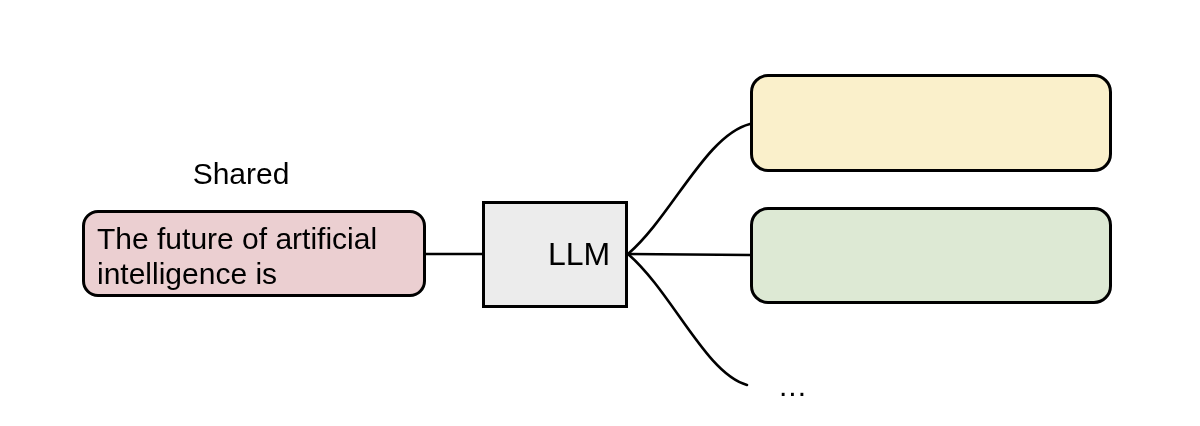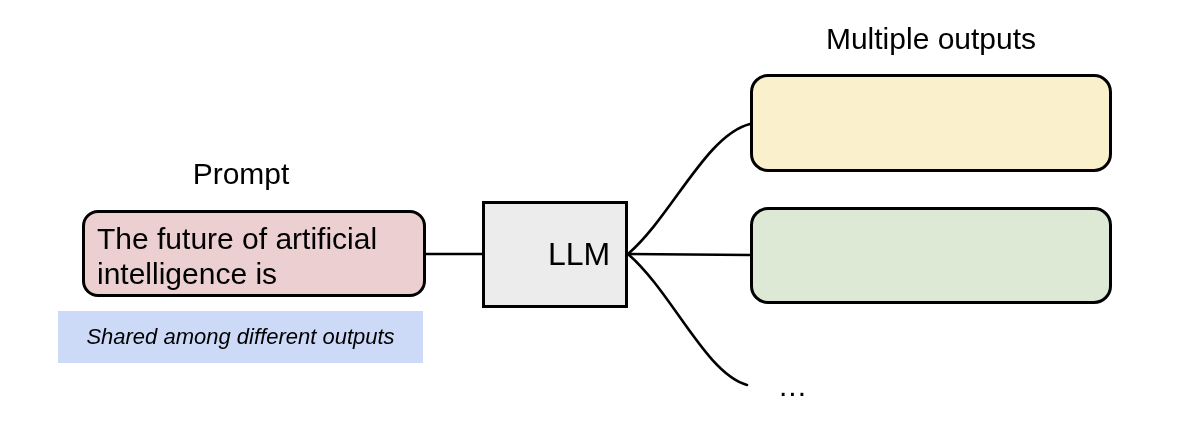--- a/index.html
+++ b/index.html
@@ -105,35 +105,31 @@
 
 <div id="canvas">
 
   <svg id="connector-layer" viewBox="0 0 1200 426" xmlns="http://www.w3.org/2000/svg">
     <path d="M 400 254 L 482 254"></path>
     <path d="M 628 254 C 672 216, 706 135, 750 124"></path>
     <path d="M 628 254 L 750 255"></path>
     <path d="M 628 254 C 672 292, 706 374, 747 385"></path>
   </svg>
 
-  <div id="prompt-title" class="abs title">Prompt</div>
+  <div id="prompt-title" class="abs title">Shared</div>
 
   <div id="prompt-box" class="abs shape">
     <span>The future of artificial intelligence is</span>
   </div>
 
-  <div id="note-box" class="abs">
-    <span>Shared among different outputs</span>
-  </div>
 
   <div id="llm-box" class="abs shape">
     <span>LLM</span>
   </div>
 
-  <div id="outputs-title" class="abs title">Multiple outputs</div>
 
   <div id="output-box-1" class="abs shape"></div>
 
   <div id="output-box-2" class="abs shape"></div>
 
   <div id="ellipsis" class="abs">...</div>
 
 </div>
 
 </body></html>

